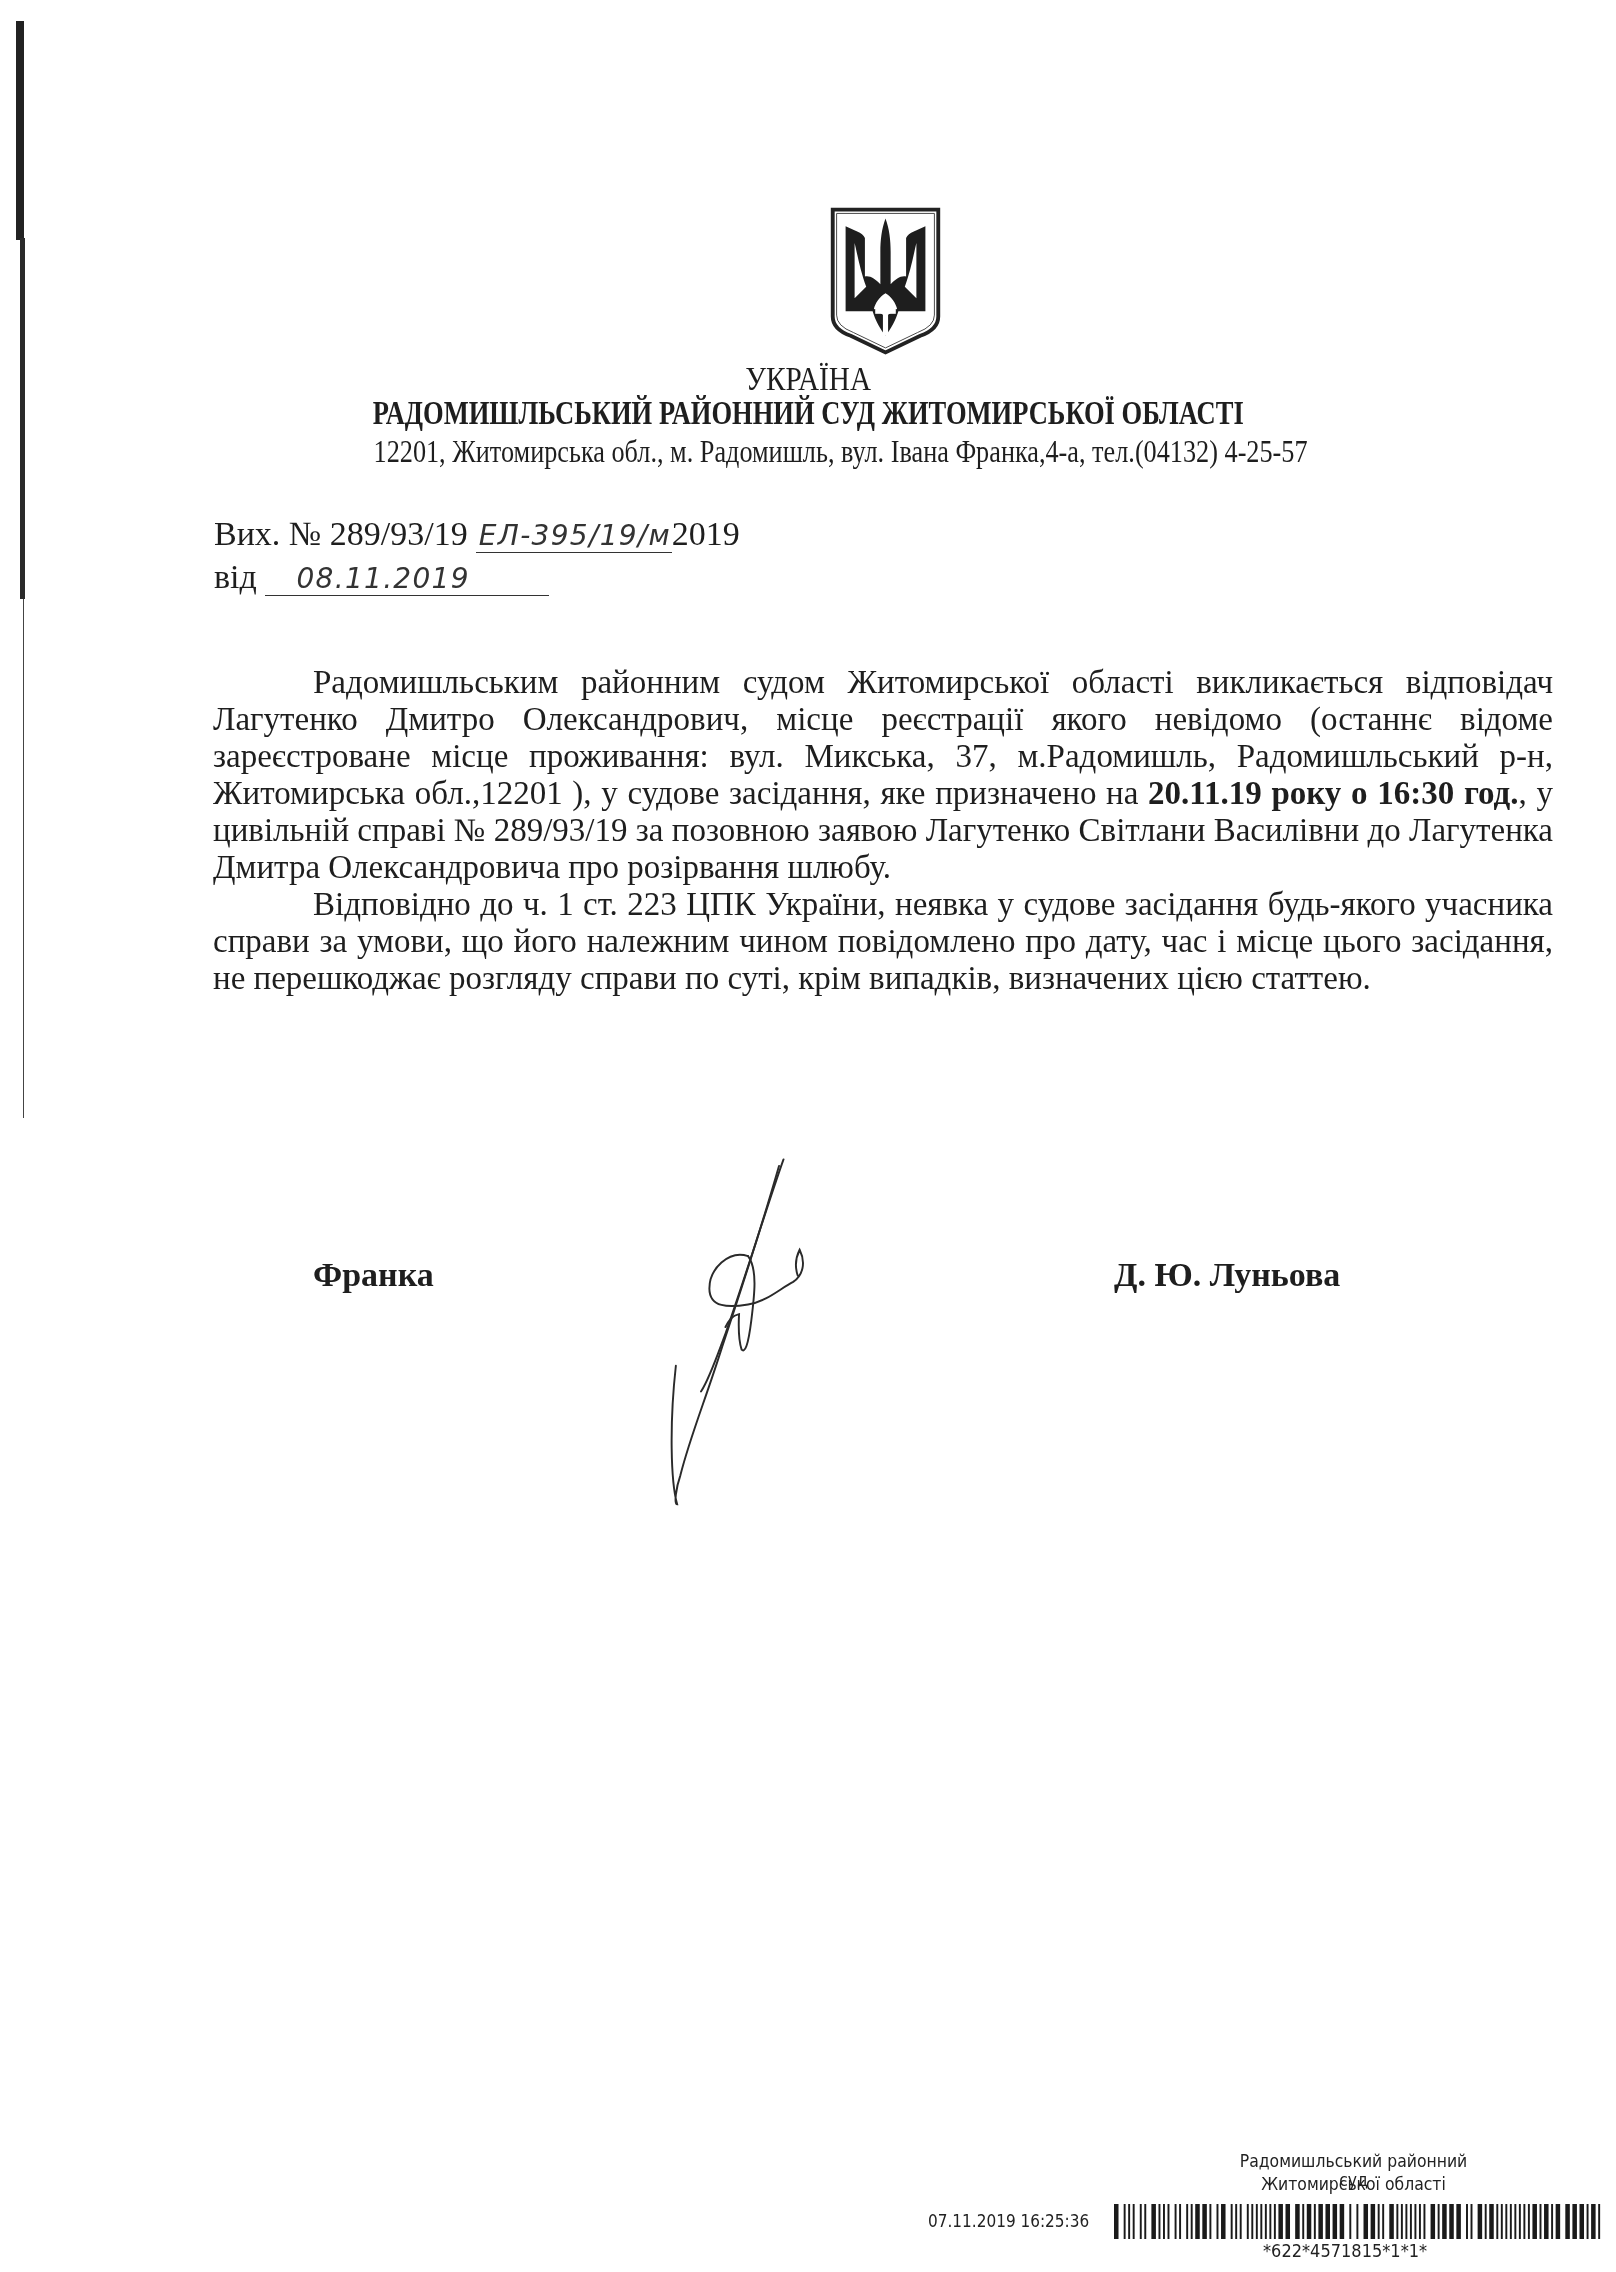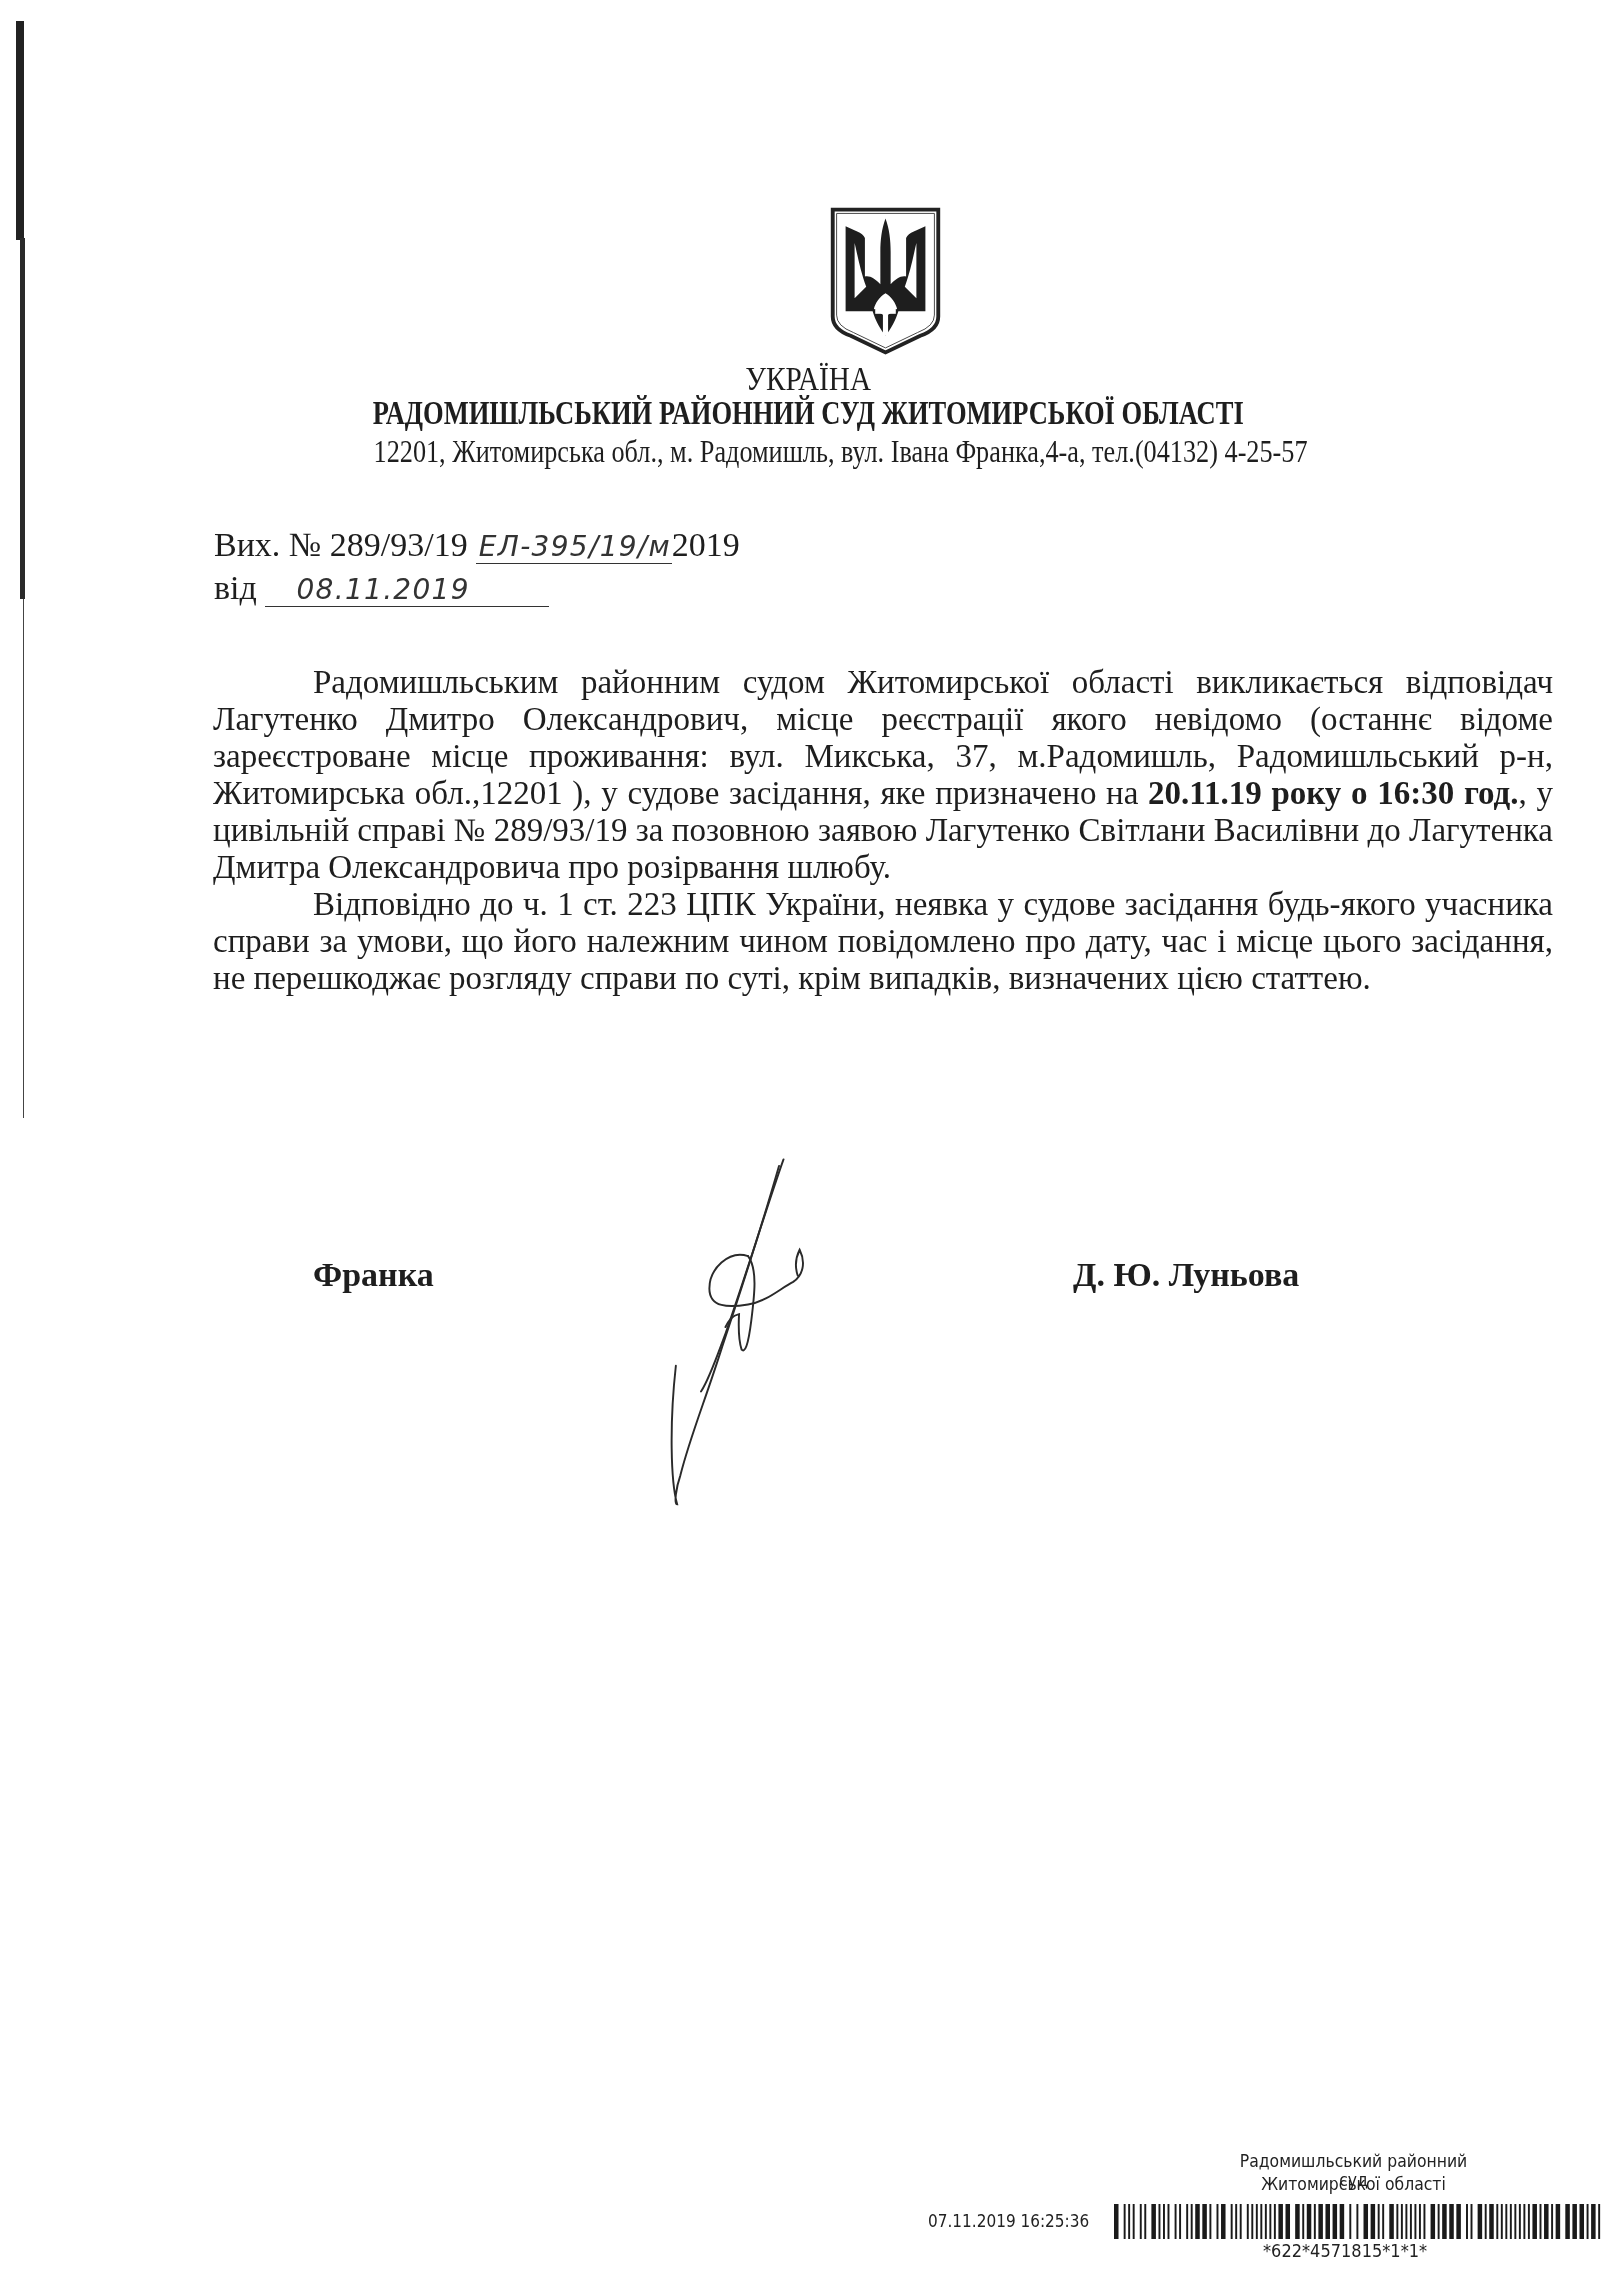--- a/index.html
+++ b/index.html
@@ -15,34 +15,34 @@
 
   .hdr { position: absolute; left: 0; width: 1617px; text-align: center; white-space: nowrap; }
   .hdr span { display: inline-block; transform-origin: center; }
   .h-country { top: 360px; font-size: 34px; font-weight: normal; }
   .h-country span { transform: scaleX(0.86); }
   .h-court { top: 394px; font-size: 34px; font-weight: bold; }
   .h-court span { transform: scaleX(0.78); }
   .h-address { top: 433px; font-size: 32px; padding-left: 32px; }
   .h-address span { transform: scaleX(0.82); }
 
-  .ref { position: absolute; left: 214px; font-size: 34px; white-space: nowrap; margin-top: 11px; }
+  .ref { position: absolute; left: 214px; font-size: 34px; white-space: nowrap; }
   .ref-out { top: 515px; }
   .ref-date { top: 558px; }
   .hand { font-family: "DejaVu Sans", sans-serif; font-style: italic; font-size: 28px; letter-spacing: 1.3px; color: #333; }
   .hand-out { display: inline-block; width: 193px; border-bottom: 1.9px solid #333; text-align: left; padding-left: 2.6px; }
   .hand-date { display: inline-block; width: 284px; border-bottom: 1.9px solid #333; text-align: left; padding-left: 32px; box-sizing: border-box; margin-left: 7.7px; }
 
   .body { position: absolute; left: 213px; top: 664px; width: 1340px; font-size: 33px; line-height: 37px; text-align: justify; }
   .body p { margin: 0; text-indent: 100px; }
   .body b { font-weight: bold; }
 
   .sign-row { position: absolute; top: 1256px; font-size: 34px; font-weight: bold; white-space: nowrap; }
   .sign-title { left: 313px; }
-  .sign-name { left: 1073px; }
+  .sign-name { left: 1114px; }
   .signature { position: absolute; left: 619px; top: 1153px; width: 213px; height: 361px; }
 
   .stamp { position: absolute; left: 912px; top: 2152px; width: 677px; height: 116px; font-family: "DejaVu Sans", sans-serif; margin-left: 16px; }
   .stamp-court { position: absolute; left: 290px; width: 271px; text-align: center; font-size: 17px; line-height: 19.3px; color: #222; }
   .stamp-court .l1 { position: absolute; top: 0; left: 0; width: 100%; transform: scaleX(0.92); }
   .stamp-court .l2 { position: absolute; top: 23px; left: 0; width: 100%; transform: scaleX(0.92); }
   .stamp-time { position: absolute; left: 0; top: 59px; font-size: 17.4px; transform: scaleX(0.88); transform-origin: left; color: #222; }
   .barcode { position: absolute; left: 186px; top: 52px; width: 490px; height: 35px; }
   .stamp-code { position: absolute; left: 335px; top: 88px; font-size: 18px; transform: scaleX(0.9); transform-origin: left; color: #222; }
 </style>

